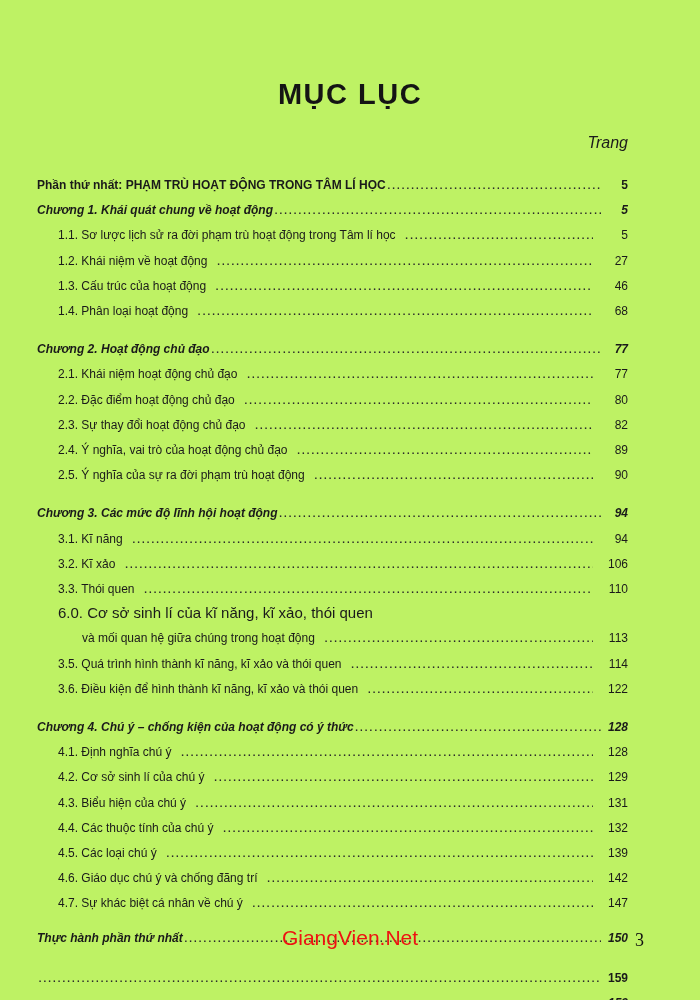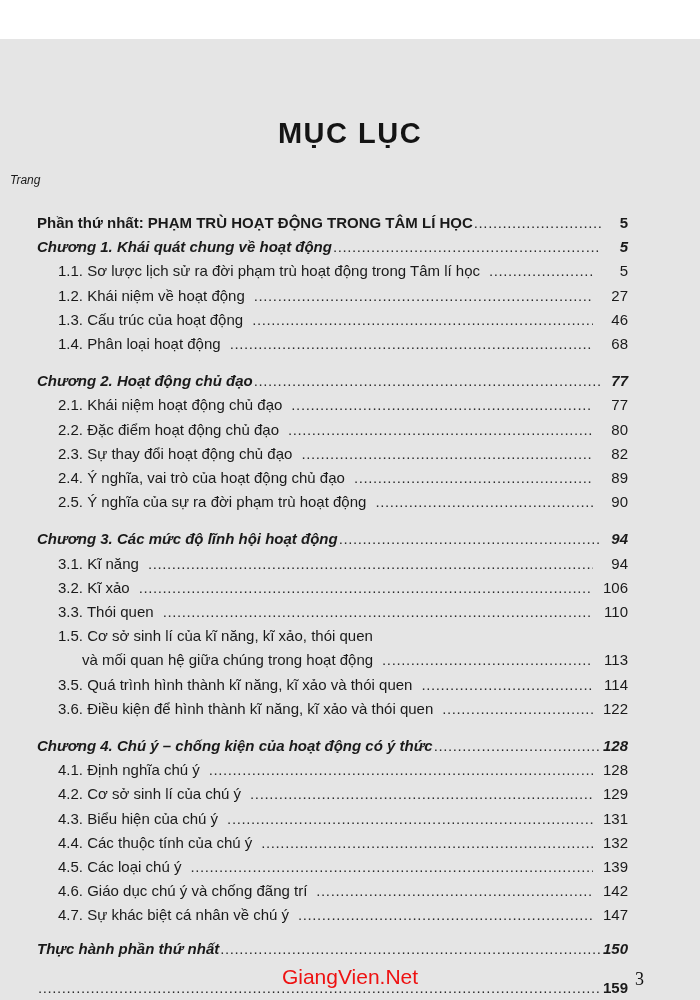--- a/index.html
+++ b/index.html
@@ -12,60 +12,60 @@
     height: 1000px;
     position: relative;
     font-family: "Liberation Sans", sans-serif;
     color: #1a1a1a;
     overflow: hidden;
   }
 
   .page {
     position: absolute;
     inset: 0;
-    background: #e5e5e5;
-    margin-top: 39px;
+    background: #bef264;
   }
 
   
   .doc-title {
     position: absolute;
     top: 78px;
     left: 0;
     width: 700px;
     text-align: center;
     font-size: 29px;
     font-weight: bold;
     letter-spacing: 1.5px;
     color: #141414;
   }
 
   
   .trang-label {
     position: absolute;
     top: 134px;
-    left: 10px;
+    left: 0;
     width: 628px;
-    font-size: 12px;
+    text-align: right;
+    font-size: 16px;
     font-style: italic;
     color: #1b1b1b;
   }
 
   
   .toc {
     position: absolute;
     top: 172px;
     left: 37px;
     width: 591px;
   }
 
   .toc-row {
     display: flex;
     align-items: baseline;
-    font-size: 15px;
+    font-size: 12px;
     line-height: 24.2px;
     white-space: nowrap;
   }
 
   .toc-label {
     flex: 0 0 auto;
   }
   .toc-leader {
     flex: 1 1 auto;
     overflow: hidden;
@@ -220,21 +220,21 @@
         <span class="toc-label">3.2. Kĩ xảo</span>
         <span class="toc-leader"></span>
         <span class="toc-page">106</span>
       </div>
       <div class="toc-row lvl-section">
         <span class="toc-label">3.3. Thói quen</span>
         <span class="toc-leader"></span>
         <span class="toc-page">110</span>
       </div>
       <div class="row-cont-first">
-        <span class="toc-label">1.5. Cơ sở sinh lí của kĩ năng, kĩ xảo, thói quen</span>
+        <span class="toc-label">6.0. Cơ sở sinh lí của kĩ năng, kĩ xảo, thói quen</span>
       </div>
       <div class="toc-row lvl-section row-cont-second">
         <span class="toc-label">và mối quan hệ giữa chúng trong hoạt động</span>
         <span class="toc-leader"></span>
         <span class="toc-page">113</span>
       </div>
       <div class="toc-row lvl-section">
         <span class="toc-label">3.5. Quá trình hình thành kĩ năng, kĩ xảo và thói quen</span>
         <span class="toc-leader"></span>
         <span class="toc-page">114</span>

